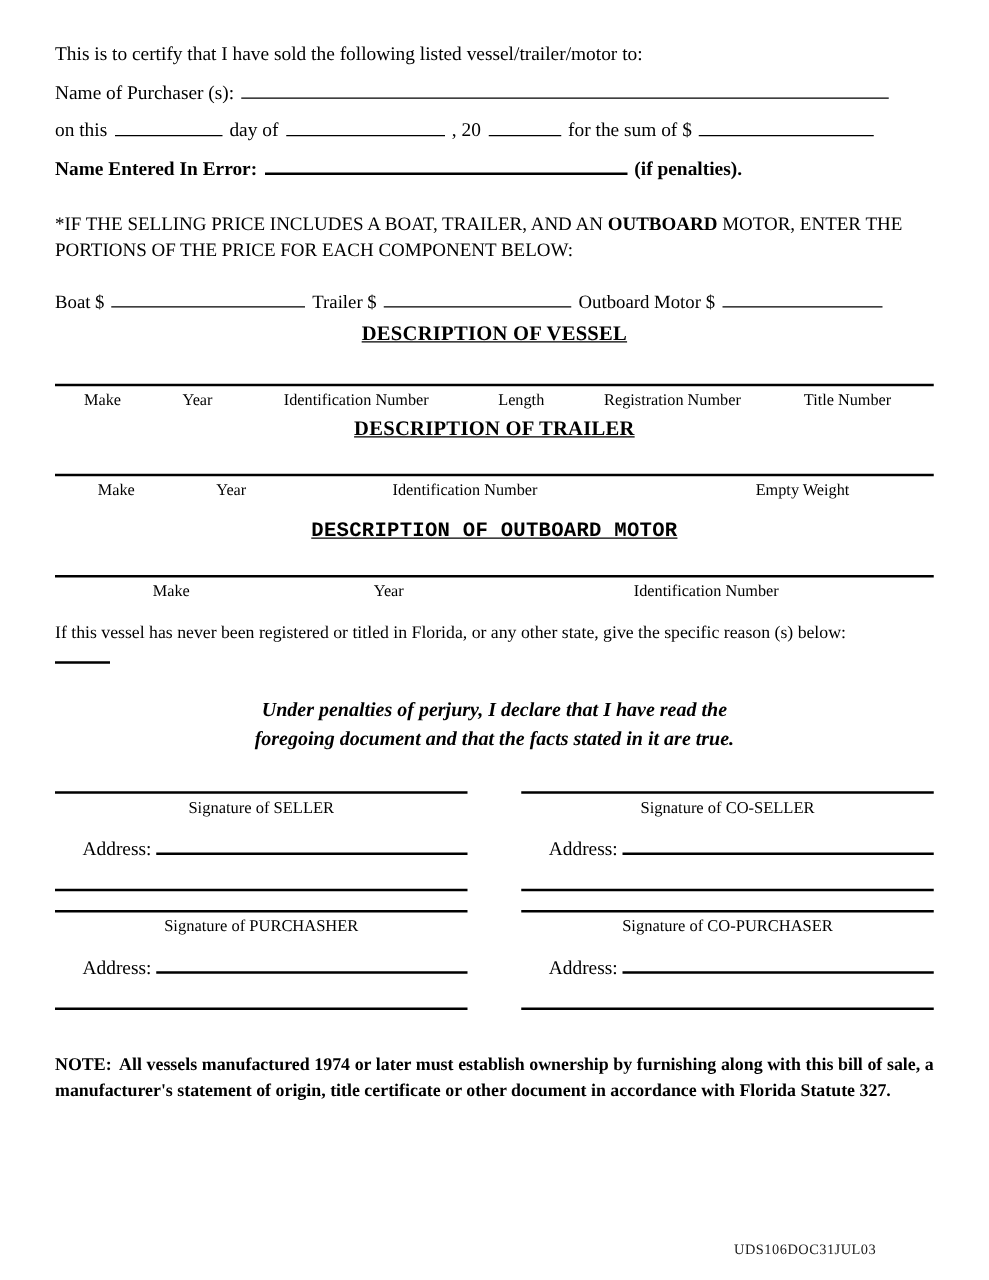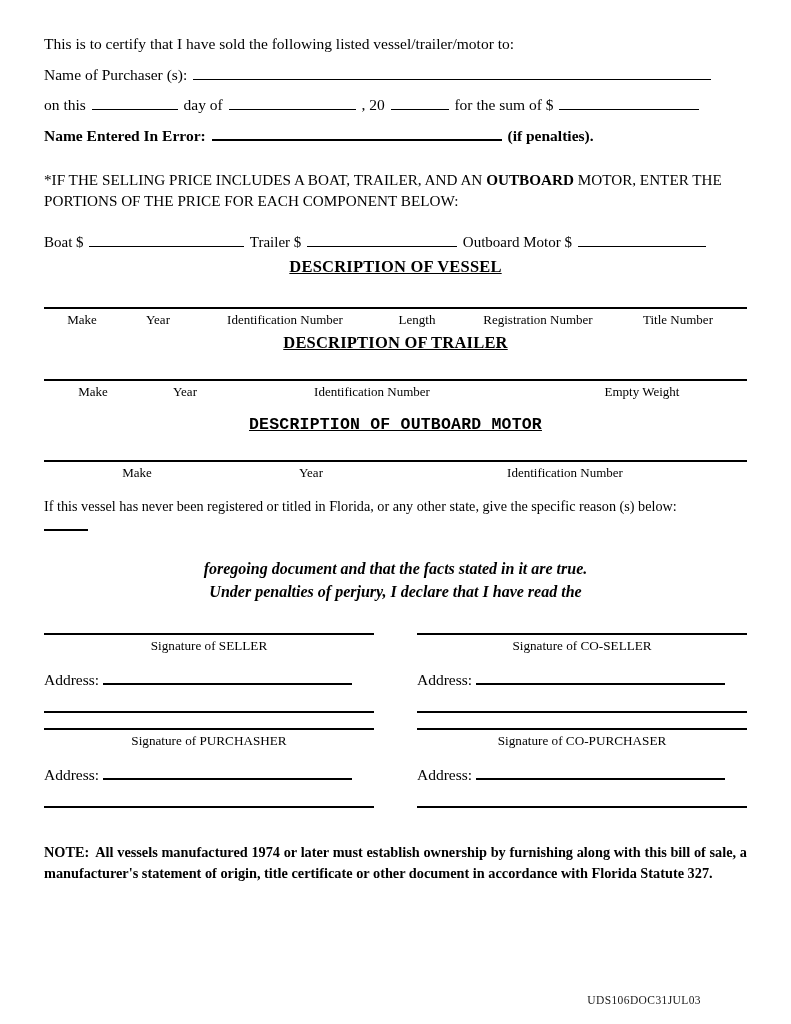--- a/index.html
+++ b/index.html
@@ -152,20 +152,21 @@
   }
   .sig-caption {
     text-align: center;
     font-size: 13.2px;
     padding-top: 3px;
   }
   .addr-line {
     margin-top: 17px;
     font-size: 15.5px;
     white-space: nowrap;
+    text-align: right;
   }
   .addr-underline {
     display: inline-block;
     border-bottom: 2px solid #000;
     height: 0;
     vertical-align: baseline;
   }
   .addr-rule-bottom {
     border-top: 2.5px solid #000;
     height: 0;
@@ -267,22 +268,22 @@
         <span style="left:93px;">Make</span>
         <span style="left:267px;">Year</span>
         <span style="left:521px;">Identification Number</span>
       </div>
     </div>
 
     <p class="reg-question">If this vessel has never been registered or titled in Florida, or any other state, give the specific reason (s) below:</p>
     <div class="stub-rule"></div>
 
     <div class="perjury">
+      <div>Under penalties of perjury, I declare that I have read the</div>
       <div>foregoing document and that the facts stated in it are true.</div>
-      <div>Under penalties of perjury, I declare that I have read the</div>
     </div>
 
     <div class="sig-section">
       <div class="sig-row">
         <div class="sig-col">
           <div class="sig-line"></div>
           <div class="sig-caption">Signature of SELLER</div>
           <div class="addr-line">
             <span>Address:</span>
             <span class="addr-underline" style="width:249px;"></span>

